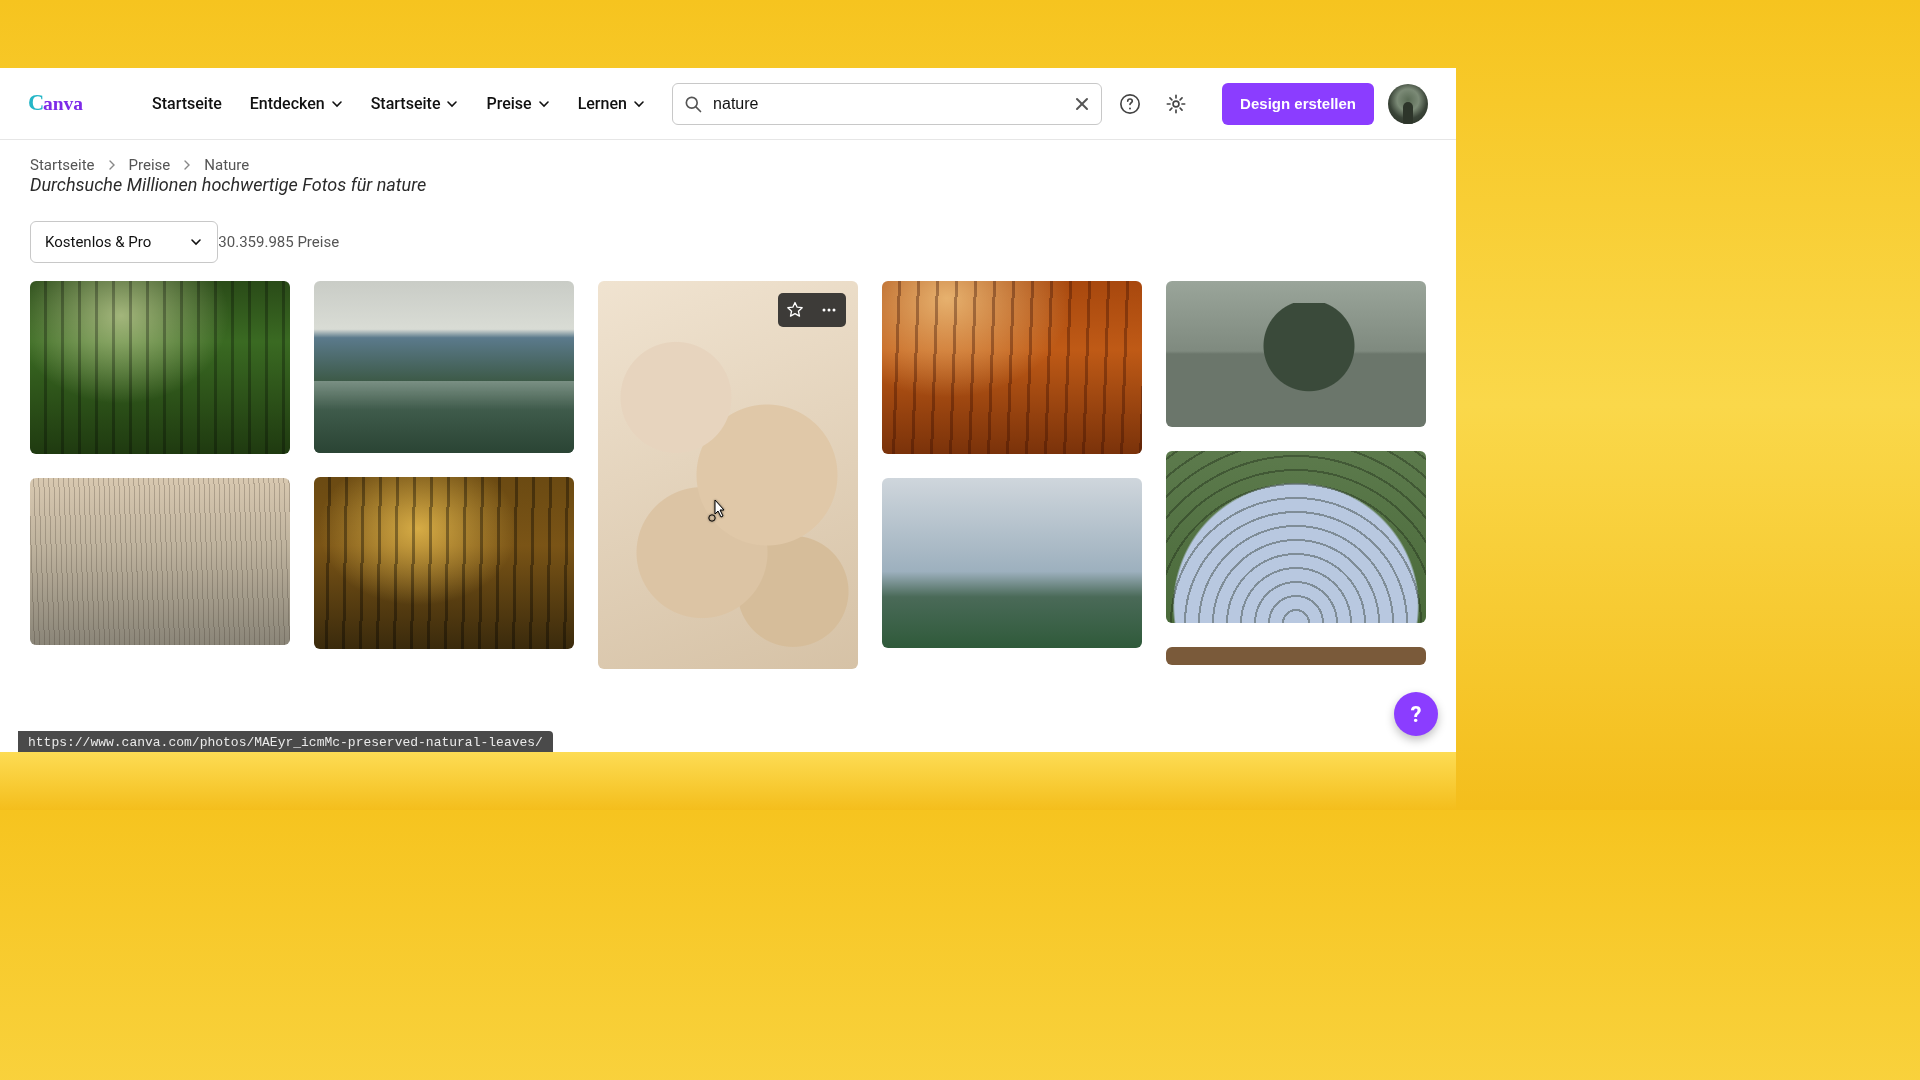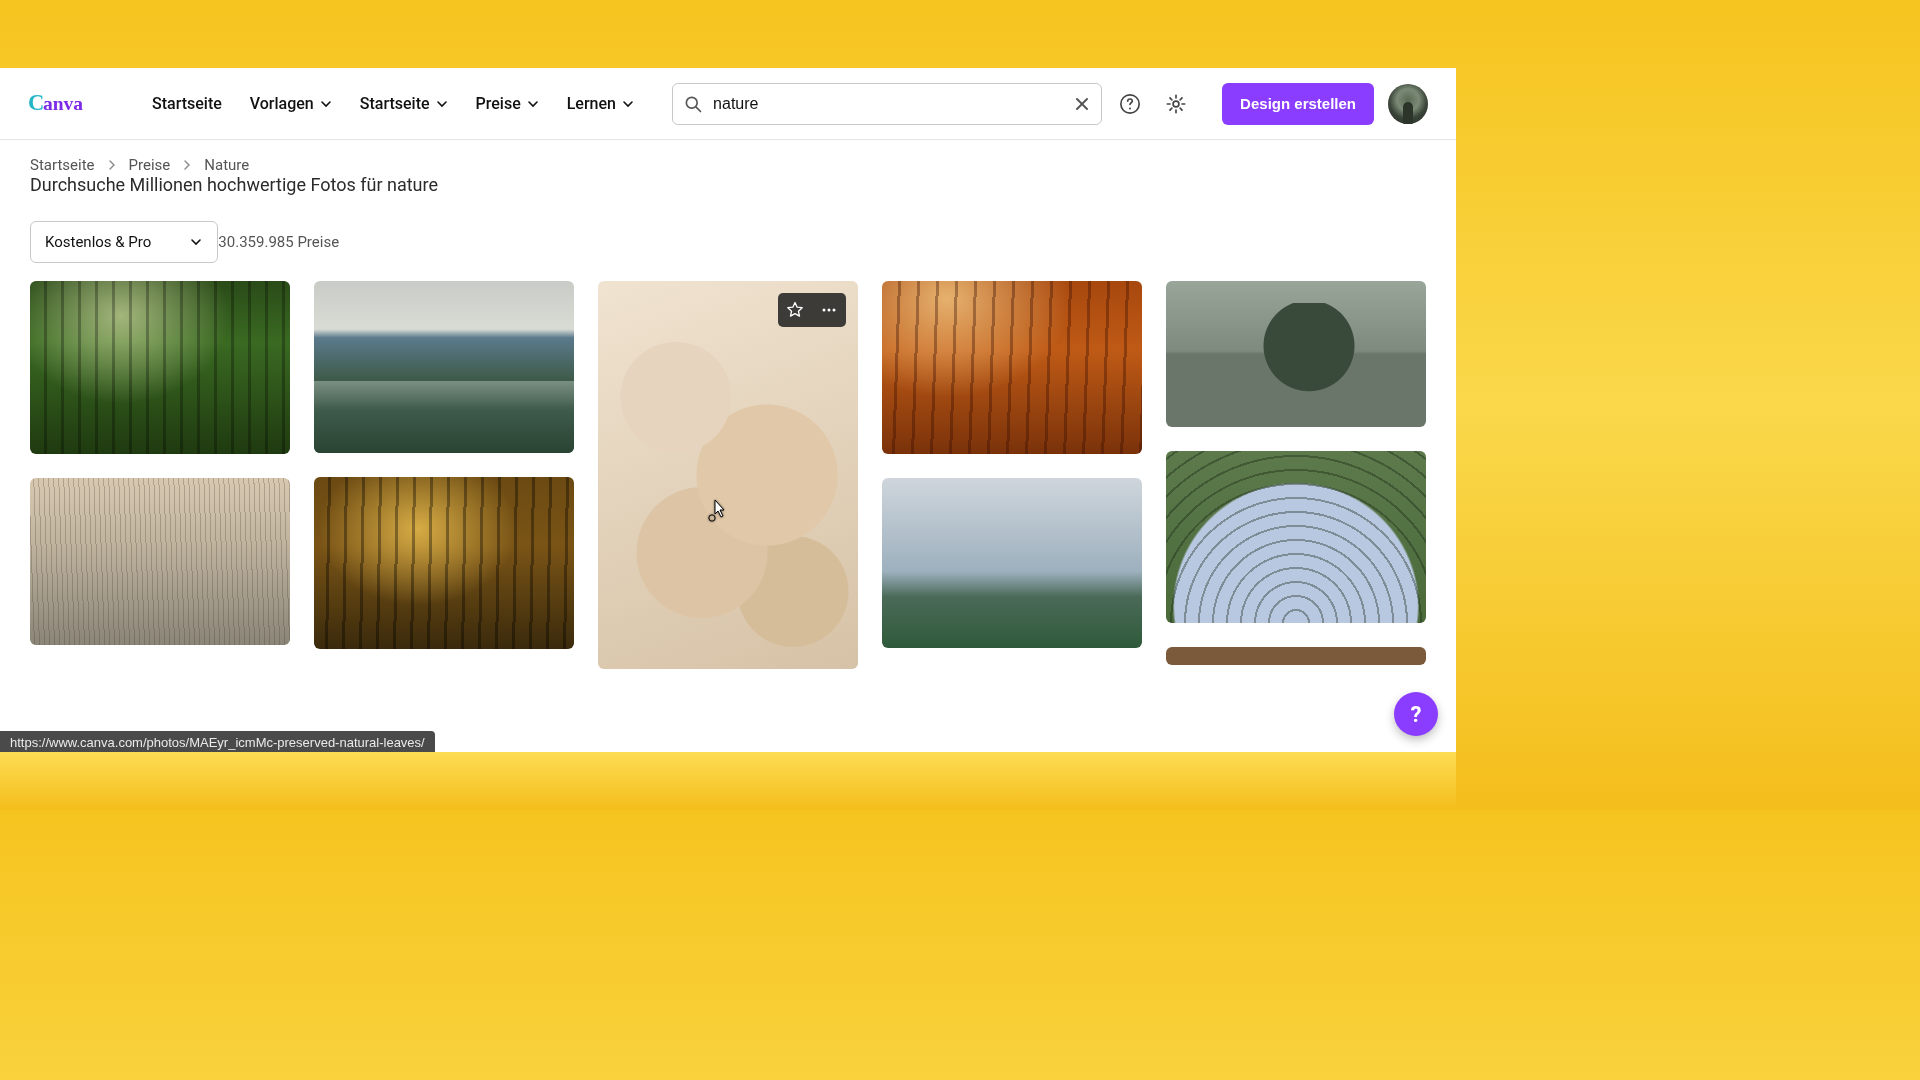--- a/index.html
+++ b/index.html
@@ -86,21 +86,21 @@
   font-size: 15px; color: #555;
 }
 .breadcrumb a { color: #555; text-decoration: none; cursor: pointer; }
 .breadcrumb .bchev { width: 10px; height: 10px; color: #888; }
 .page-title {
   font-size: 40px; font-weight: 800; color: #111;
   padding: 24px 30px 8px;
   letter-spacing: -0.5px;
 }
 .page-sub {
-  font-size: 18px; color: #2b2b2b; padding: 0 30px 26px;
+  font-size: 18px; color: #2b2b2b; padding: 0 30px 26px; font-style: italic;
 }
 .toolbar-row {
   display: flex; align-items: center; 
   padding: 0 30px 18px;
 }
 .filter-pill {
   display: flex; align-items: center; gap: 38px;
   border: 1px solid #c8c8c8; border-radius: 6px;
   height: 42px; padding: 0 14px;
   font-size: 15px; color: #111; cursor: pointer;
@@ -172,28 +172,28 @@
   linear-gradient(180deg,#cfd6dc 0%, #9db0be 55%, #4a6a58 70%, #2f5a3a 100%);}
 .ph-canopy { height: 172px; background:
   radial-gradient(circle at 50% 90%, #b8c8e0 0 60%, transparent 61%),
   linear-gradient(180deg,#5c7a4c 0%, #4a6a3a 100%);}
 .ph-canopy::after{content:"";position:absolute;inset:0;background:
   repeating-radial-gradient(circle at 50% 100%, transparent 0 12px, rgba(20,30,15,0.35) 12px 14px);}
 .ph-bottom-strip{height:18px;background:#7a5a3a;}
 
 .status-bar {
   position: absolute;
-  left: 0;
+  left: 18px;
   bottom: 0;
   background: #4a4a4a;
   color: #eaeaea;
   font-size: 13px;
   padding: 4px 10px;
   border-radius: 0 4px 0 0;
-  font-family: Liberation Sans, sans-serif;
+  font-family: Liberation Mono, monospace;
 }
 .cursor {
   position: absolute;
   left: 706px; top: 430px;
   width: 20px; height: 24px;
   pointer-events: none;
 }
 .cursor svg { width: 20px; height: 24px; filter: drop-shadow(0 0 1px rgba(0,0,0,0.6)); }
 .fab {
   position: absolute;
@@ -217,21 +217,21 @@
       <svg viewBox="0 0 120 40">
           <text x="0" y="28" font-family="cursive,Segoe Script,Brush Script MT" font-size="30" font-weight="700" fill="#24B6C7">C</text>
           <text x="20" y="28" font-family="cursive,Segoe Script,Brush Script MT" font-size="26" font-weight="700" fill="#7d2ae8">anva</text>
         </svg>
     </div>
     <div class="nav">
       <div class="nav-item">
         <span>Startseite</span>
       </div>
       <div class="nav-item">
-        <span>Vorlagen</span>
+        <span>Entdecken</span>
         <svg class="chev" viewBox="0 0 12 12">
             <path d="M2 4l4 4 4-4" stroke="currentColor" stroke-width="1.6" fill="none" stroke-linecap="round"></path>
           </svg>
       </div>
       <div class="nav-item">
         <span>Startseite</span>
         <svg class="chev" viewBox="0 0 12 12">
             <path d="M2 4l4 4 4-4" stroke="currentColor" stroke-width="1.6" fill="none" stroke-linecap="round"></path>
           </svg>
       </div>

